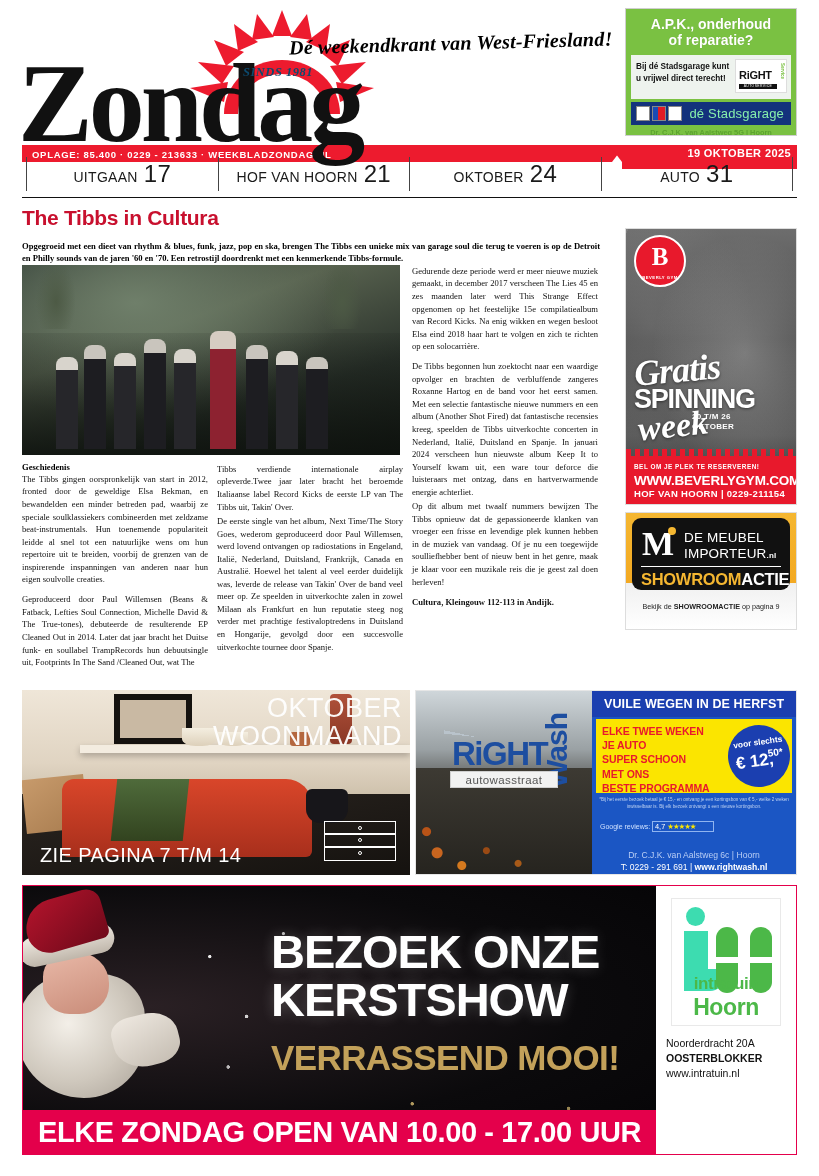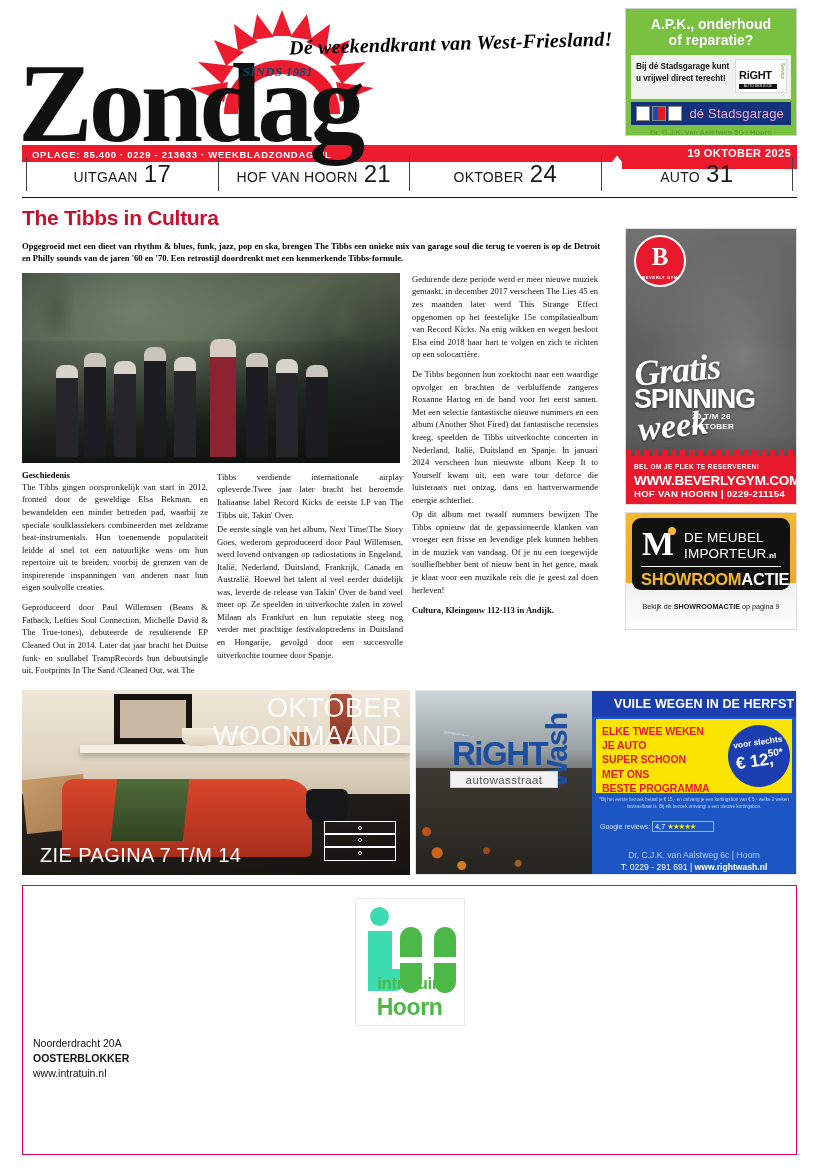--- a/index.html
+++ b/index.html
@@ -95,21 +95,21 @@
     letter-spacing:.4px; line-height:5px;
   }
   .right-badge .rb-side {
     position:absolute; right:1px; top:3px;
     writing-mode:vertical-rl; font-size:4.5px; color:#7ac142; font-weight:bold;
   }
   .stads-blue {
     background:#13327c; margin:0 5px; height:23px; position:relative;
   }
   .stads-blue .name {
-    position:absolute; right:7px; top:4px; color:#f9a8d4; font-size:13px;
+    position:absolute; right:7px; top:4px; color:#86efac; font-size:13px;
     letter-spacing:.2px;
   }
   .stads-blue .icons { position:absolute; left:5px; top:4px; display:flex; gap:2px; }
   .stads-blue .ic { width:14px; height:15px; background:#fff; border:1px solid #888; }
   .stads-blue .ic.b2 { background:linear-gradient(90deg,#1a4bb5 40%,#e01b24 40%); }
   .stads-blue .ic.b3 { background:#fff; }
   .stads-addr {
     color:#5ca32f; font-size:7.4px; font-weight:bold; text-align:center;
     padding:3px 2px 0; line-height:1.45;
   }
@@ -132,21 +132,21 @@
   
   .artwrap { position:relative; padding-top:8px; }
   .art-headline {
     font-family:"Liberation Sans", sans-serif;
     font-weight:bold; font-size:21px; color:#c8102e;
     letter-spacing:-0.3px; margin-bottom:10px;
   }
   .art-intro {
     font-family:"Liberation Serif", serif;
     font-weight:bold; font-size:8.6px; line-height:1.45;
-    width:578px; text-align:justify; margin-bottom:8px;
+    width:578px; text-align:justify; margin-bottom:0;
   }
   .art-body { display:flex; gap:9px; width:578px; }
   .col { width:186px; }
   .photo {
     width:378px; height:190px; margin-bottom:7px;
     background:
       radial-gradient(ellipse at 30% 20%, #6f7f6a 0%, transparent 55%),
       linear-gradient(160deg,#2f3a33 0%,#58624f 35%,#2b332c 70%,#1b201b 100%);
     position:relative; overflow:hidden;
   }
@@ -379,21 +379,21 @@
   .wash-straat {
     position:absolute; left:28px; top:62px; width:108px; height:17px;
     background:#f2f2f2; border:1px solid #cfcfcf;
     font-size:11.5px; color:#555; text-align:center; line-height:17px;
     letter-spacing:.4px;
   }
   .wash-right { flex:1; position:relative; background:#1b56c4; }
   .wash-blue-head {
     position:absolute; left:0; top:0; width:100%; height:26px;
     background:#1b3fb0; color:#fff; font-size:12.5px; font-weight:bold;
-    padding:6px 0 0 22px; letter-spacing:.1px;
+    padding:6px 0 0 12px; letter-spacing:.1px;
   }
   .wash-yellow {
     position:absolute; left:4px; top:28px; right:4px; height:74px;
     background:#fbe500; overflow:hidden;
   }
   .wash-yellow .lines {
     position:absolute; left:6px; top:5px; color:#e8192c;
     font-size:10.5px; font-weight:bold; line-height:1.35; letter-spacing:-.1px;
   }
   .wash-circle {
@@ -761,20 +761,36 @@
         </div>
         <div class="wash-addr">Dr. C.J.K. van Aalstweg 6c | Hoorn</div>
         <div class="wash-tel">
           <span>T: 0229 - 291 691 | </span><b>www.rightwash.nl</b>
         </div>
       </div>
     </div>
   </div>
 
   <div class="bottomad">
+    <div class="kerst">
+      <div class="kerst-snow"></div>
+      <div class="kerst-santa">
+        <div class="santa-beard"></div>
+        <div class="santa-face"></div>
+        <div class="santa-fur"></div>
+        <div class="santa-hat"></div>
+        <div class="santa-hand"></div>
+      </div>
+      <div class="kerst-t1">
+        <div>BEZOEK ONZE</div>
+        <div>KERSTSHOW</div>
+      </div>
+      <div class="kerst-t2">VERRASSEND MOOI!</div>
+      <div class="kerst-bar">ELKE ZONDAG OPEN VAN 10.00 - 17.00 UUR</div>
+    </div>
 
     <div class="intratuin">
       <div class="it-logo-box">
         <div class="it-dot"></div>
         <div class="it-i"></div>
         <div class="it-flower">
           <span class="it-p1"></span>
             <span class="it-p2"></span>
           <span class="it-p3"></span>
             <span class="it-p4"></span>

